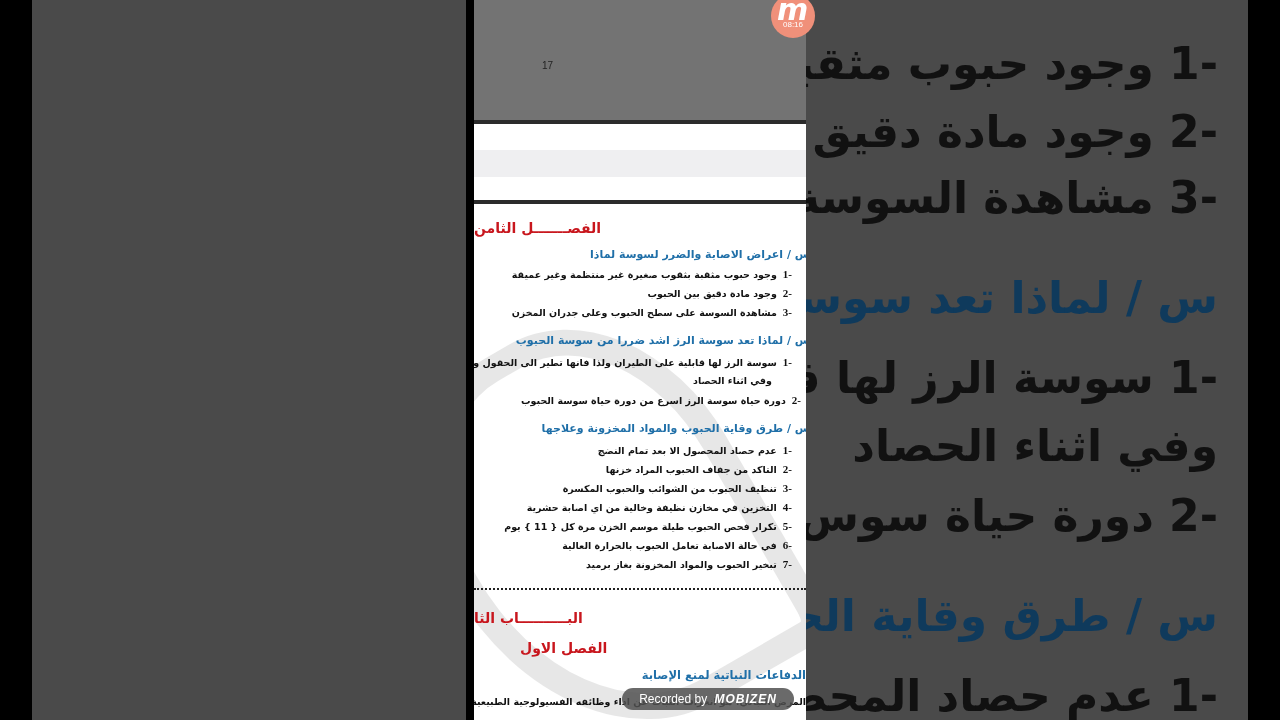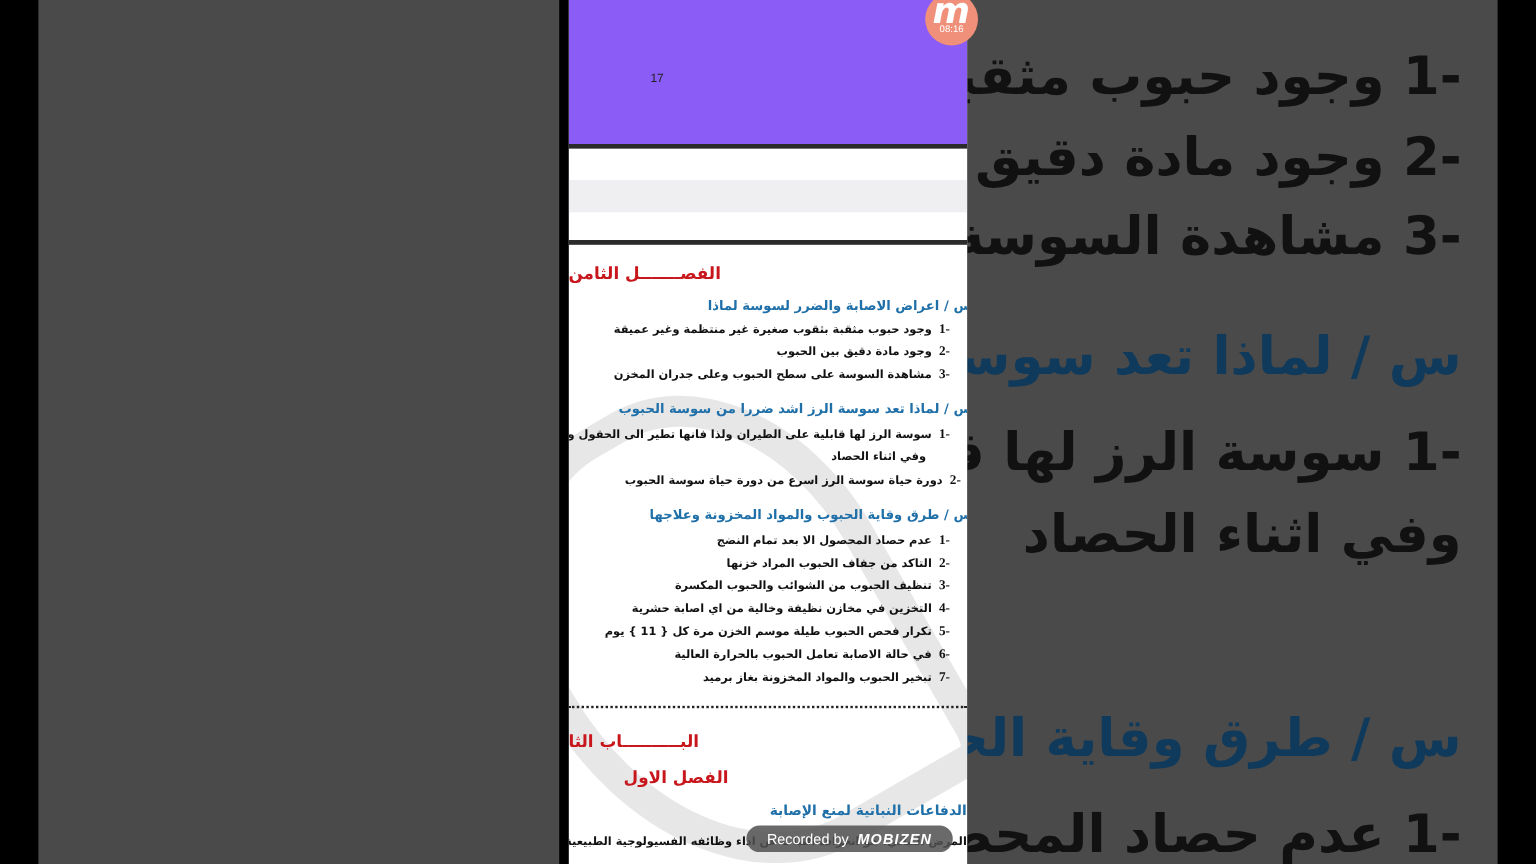--- a/index.html
+++ b/index.html
@@ -24,21 +24,21 @@
     position:absolute; right:0; white-space:nowrap; font-size:44px; color:#111;
   }
   .bg-line.blue { color:#0f3a5c; }
 
   
   .phone {
     position:absolute; left:474px; top:0; width:332px; height:720px;
     background:#fff; overflow:hidden;
   }
   .page-top {
-    position:absolute; left:0; top:0; width:332px; height:120px; background:#8b5cf6;
+    position:absolute; left:0; top:0; width:332px; height:120px; background:#737373;
   }
   .page-num {
     position:absolute; left:68px; top:60px; font-size:10px; color:#222;
     font-family:"Liberation Sans", sans-serif;
   }
   .sep1 { position:absolute; left:0; top:120px; width:332px; height:4px; background:#2b2b2b; }
   .gap-area { position:absolute; left:0; top:124px; width:332px; height:76px; background:#fff; }
   .gap-band { position:absolute; left:0; top:150px; width:332px; height:27px; background:#efeff1; }
   .sep2 { position:absolute; left:0; top:200px; width:332px; height:4px; background:#2b2b2b; }
 
@@ -96,20 +96,21 @@
 </div>
 
 <div class="bg bg-right">
   <div class="bg-inner">
     <div class="bg-line" style="top:38px;">-1  وجود حبوب مثقبة</div>
     <div class="bg-line" style="top:106px;">-2  وجود مادة دقيق بين</div>
     <div class="bg-line" style="top:172px;">-3  مشاهدة السوسة</div>
     <div class="bg-line blue" style="top:272px;">س / لماذا تعد سوسة ال</div>
     <div class="bg-line" style="top:352px;">-1  سوسة الرز لها قا</div>
     <div class="bg-line" style="top:420px;">وفي اثناء الحصاد</div>
+    <div class="bg-line" style="top:490px;">-2  دورة حياة  سوس</div>
     <div class="bg-line blue" style="top:590px;">س / طرق وقاية الحبوب</div>
     <div class="bg-line" style="top:670px;">-1  عدم حصاد المحصو</div>
   </div>
 </div>
 
 <div class="phone">
   <div class="page-top">
     <div class="page-num">17</div>
   </div>
   <div class="sep1"></div>

